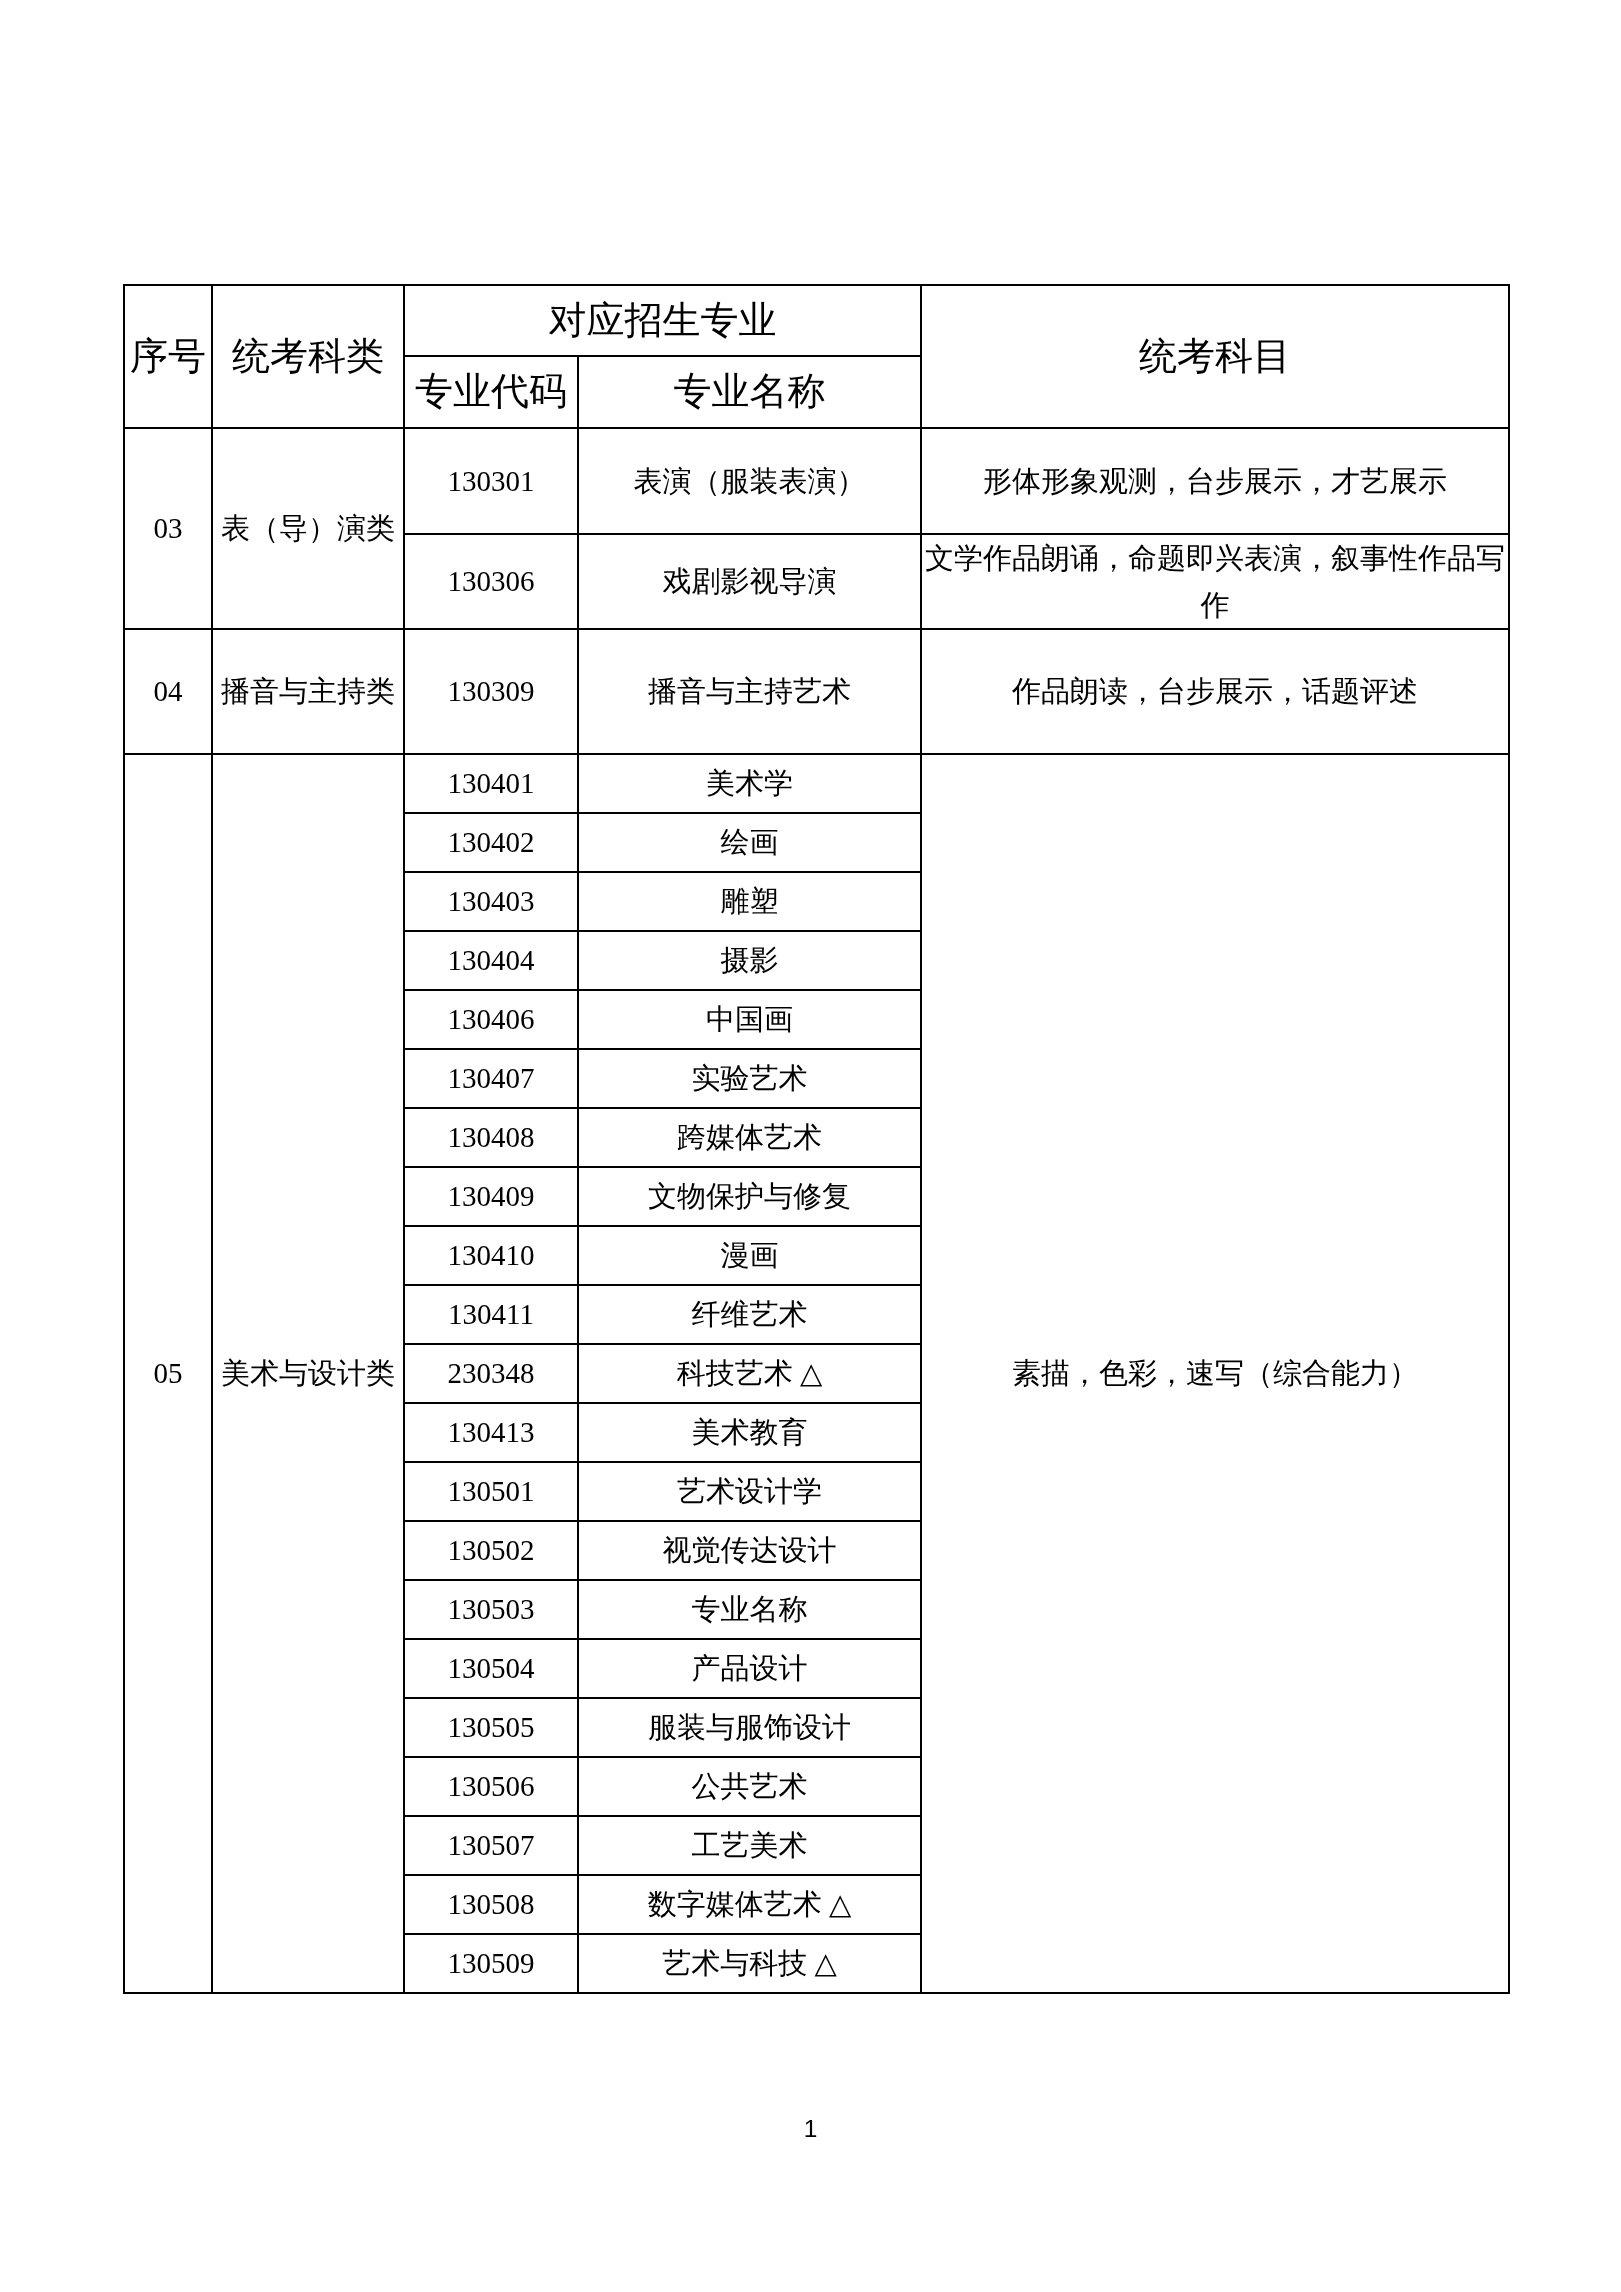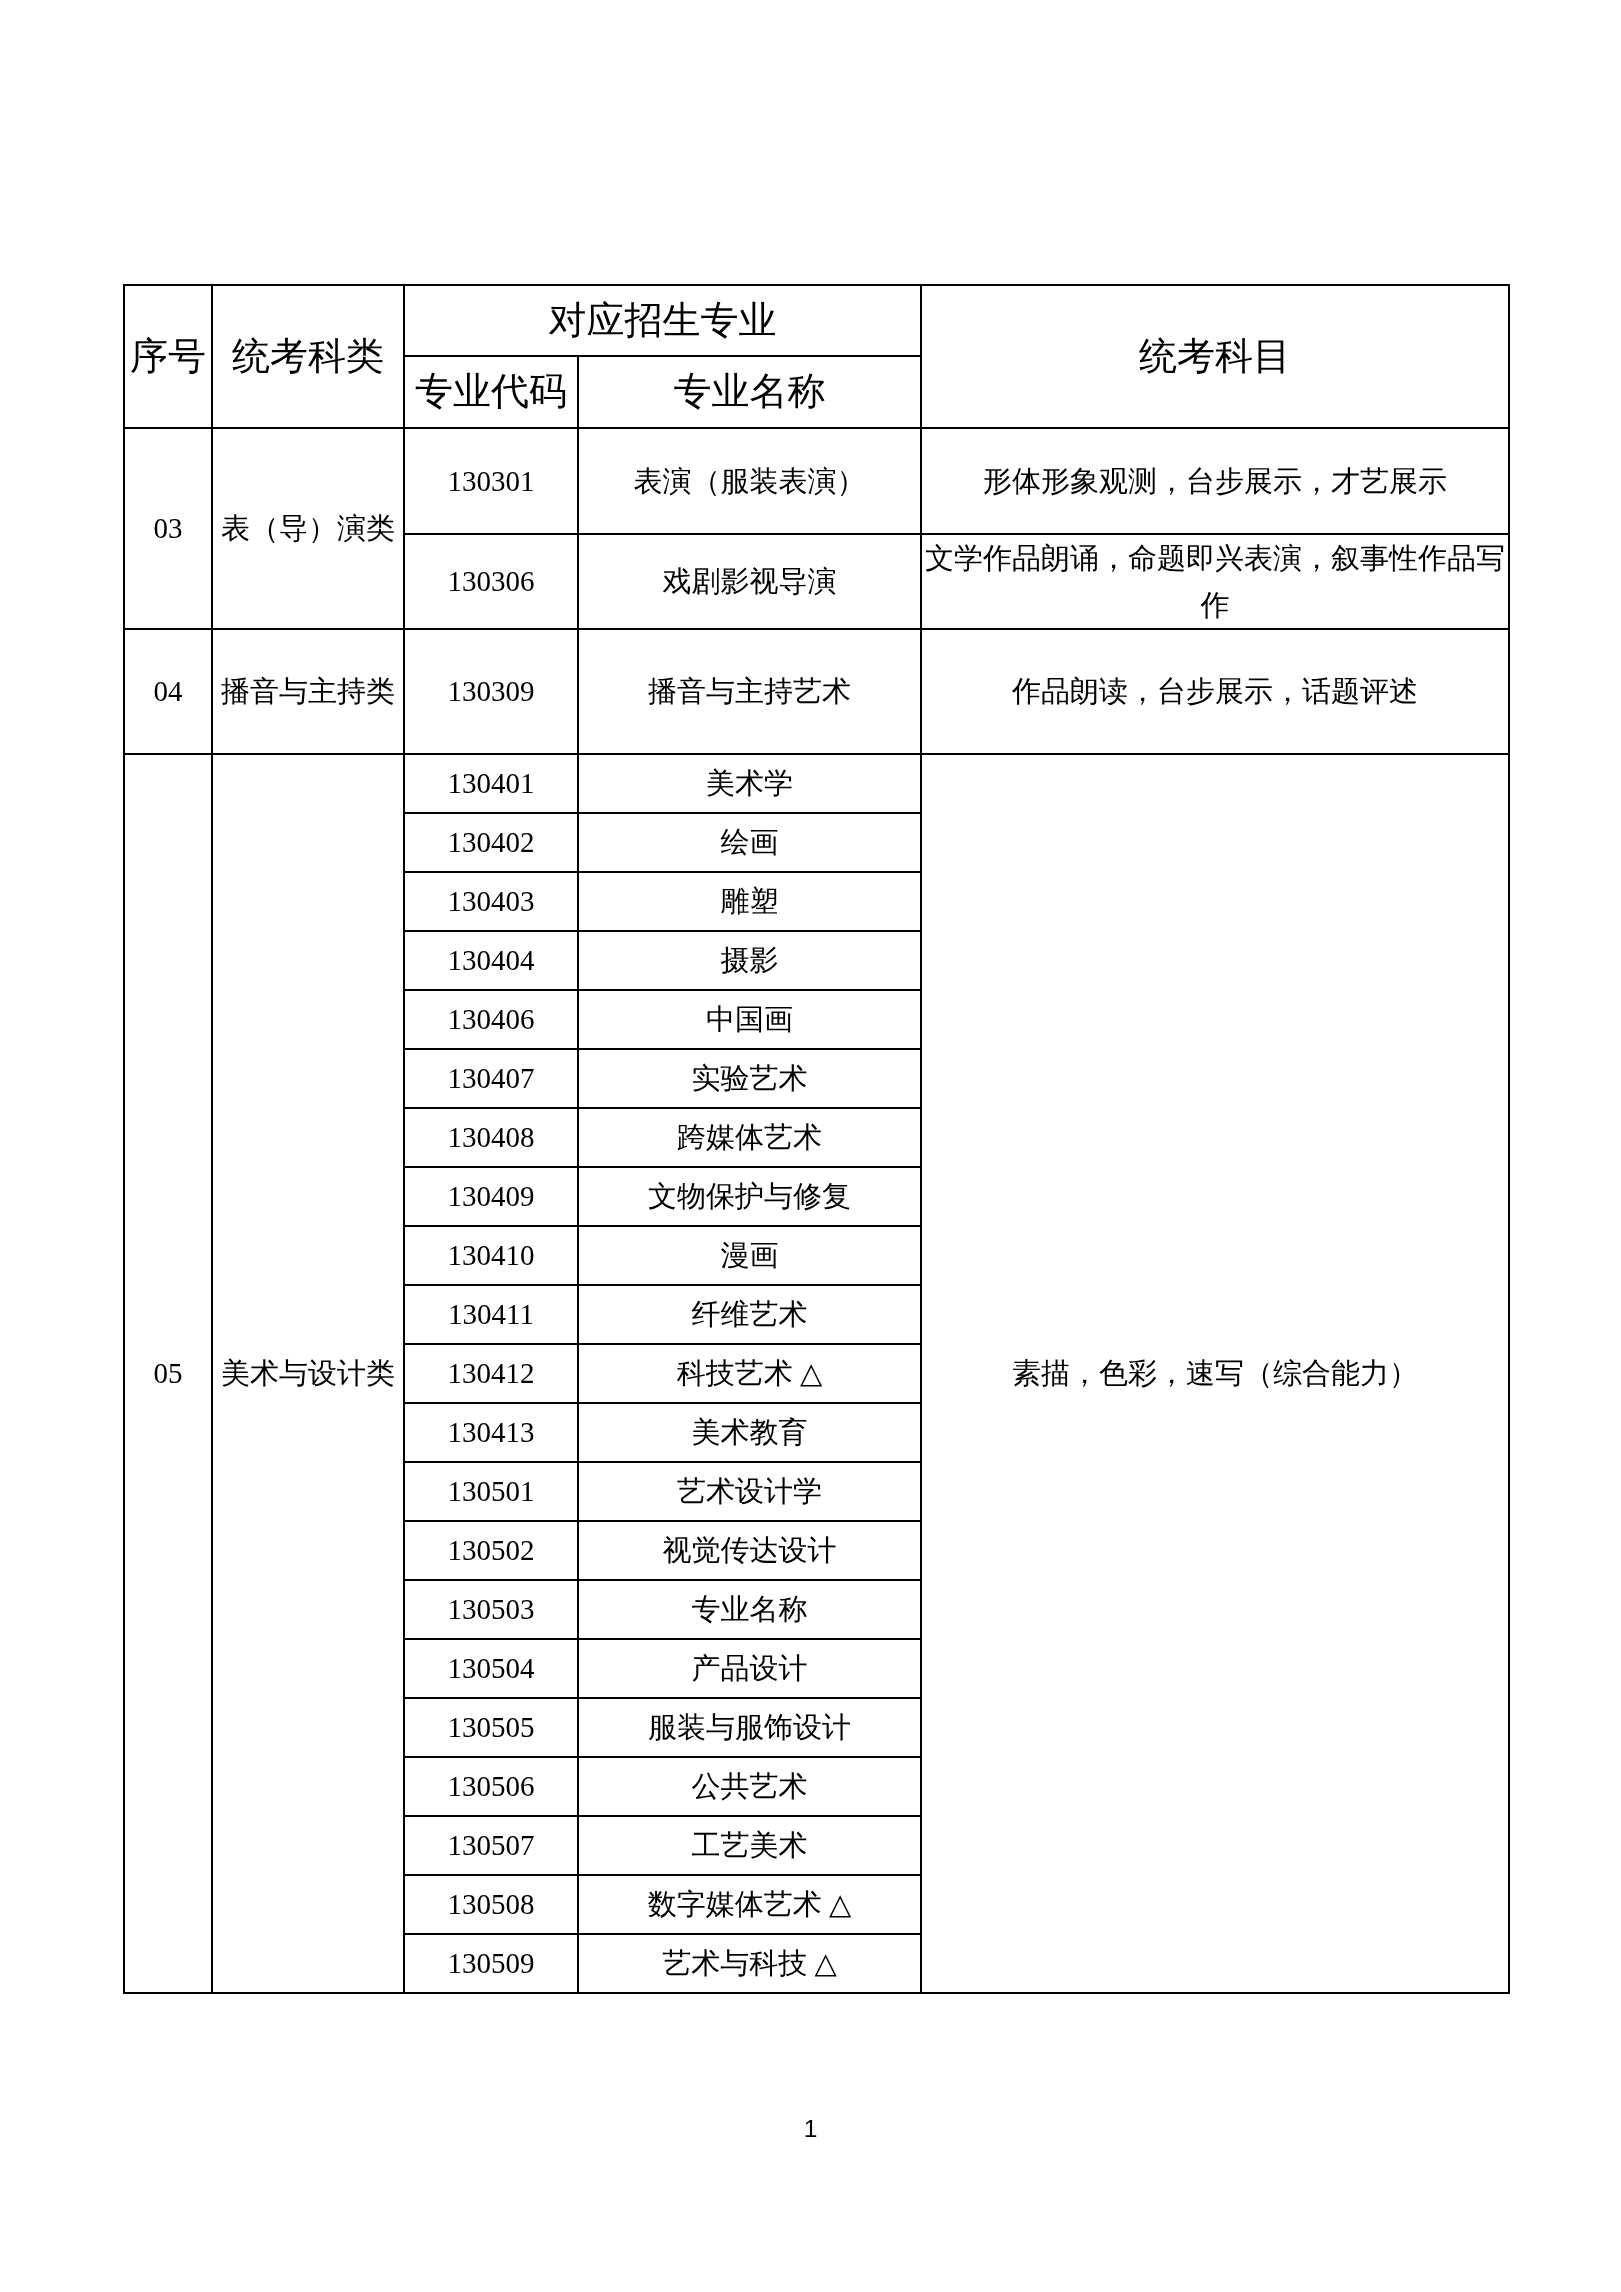--- a/index.html
+++ b/index.html
@@ -155,21 +155,21 @@
       </tr>
       <tr class="h60">
         <td class="c-code">130410</td>
         <td class="c-name">漫画</td>
       </tr>
       <tr class="h60">
         <td class="c-code">130411</td>
         <td class="c-name">纤维艺术</td>
       </tr>
       <tr class="h60">
-        <td class="c-code">130412</td>
+        <td class="c-code">230348</td>
         <td class="c-name">科技艺术 △</td>
       </tr>
       <tr class="h60">
         <td class="c-code">130413</td>
         <td class="c-name">美术教育</td>
       </tr>
       <tr class="h60">
         <td class="c-code">130501</td>
         <td class="c-name">艺术设计学</td>
       </tr>

